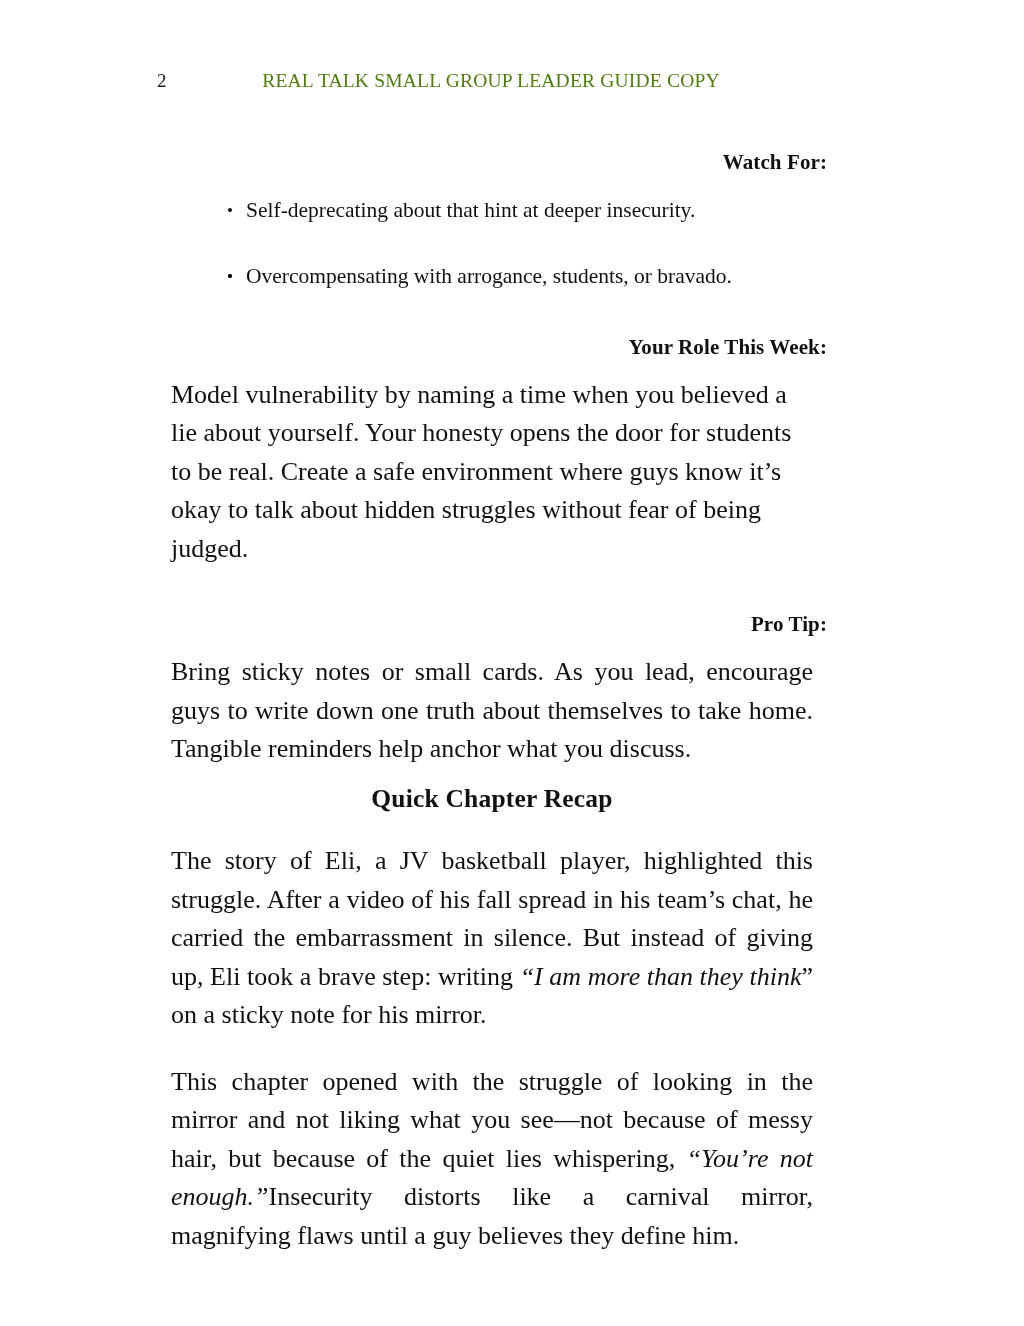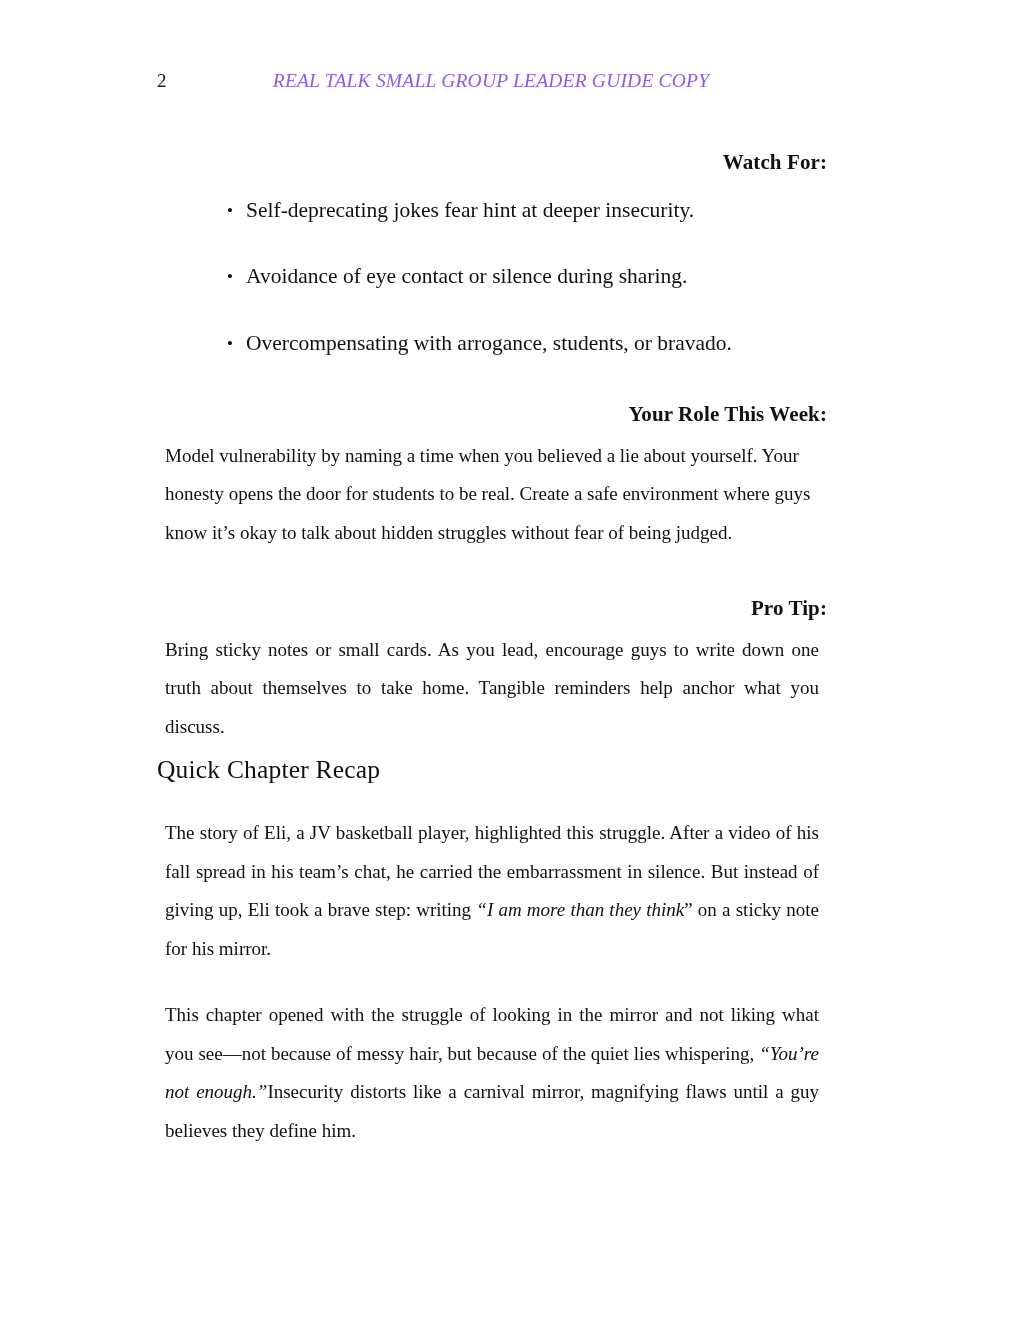--- a/index.html
+++ b/index.html
@@ -44,46 +44,45 @@
   }
   .head-title {
     position: absolute;
     left: 0;
     top: 0;
     width: 668px;
     text-align: center;
     font-size: 19.5px;
     line-height: 30px;
     letter-spacing: 0.2px;
-    color: #8b5cf6;
+    color: #4d7c0f;
     white-space: nowrap;
-    font-style: italic;
   }
 
   
   .column {
     position: absolute;
     left: 157px;
     top: 148px;
     width: 670px;
   }
 
   .label {
     font-size: 21px;
     font-weight: bold;
     line-height: 1.36;
     margin: 0 0 2px 0;
     letter-spacing: 0.1px;
     text-align: right;
   }
 
   .para {
-    font-size: 19px;
+    font-size: 26px;
     line-height: 38.5px;
-    margin: 8px;
+    margin: 14px;
     text-align: left;
     hyphens: none;
   }
   .para.justified {
     text-align: justify;
     text-justify: inter-word;
   }
 
   .gap-label { margin-top: 42px; }
   .gap-para  { margin-top: 28px; }
@@ -104,24 +103,25 @@
   ul.bullets li .dot {
     position: absolute;
     left: 70px;
     top: 0;
     font-size: 17px;
     line-height: 28px;
   }
 
   h2.section {
     font-size: 25.5px;
-    font-weight: normal;
+    font-weight: bold;
     margin: 0;
     line-height: 1.25;
     letter-spacing: 0.2px;
+    text-align: center;
   }
   .gap-section { margin-top: 54px; }
 
   .italic { font-style: italic; }
 </style>
 </head>
 <body>
 
 <div class="page">
 
@@ -130,25 +130,24 @@
     <span class="head-title">REAL TALK SMALL GROUP LEADER GUIDE COPY</span>
   </div>
 
   <div class="column">
 
     <p class="label">Watch For:</p>
 
     <ul class="bullets">
       <li>
         <span class="dot">•</span>
-        <span>Self-deprecating jokes fear hint at deeper insecurity.</span>
+        <span>Self-deprecating about that hint at deeper insecurity.</span>
       </li>
       <li>
         <span class="dot">•</span>
-        <span>Avoidance of eye contact or silence during sharing.</span>
       </li>
       <li>
         <span class="dot">•</span>
         <span>Overcompensating with arrogance, students, or bravado.</span>
       </li>
     </ul>
 
     <p class="label gap-label">Your Role This Week:</p>
     <p class="para">Model vulnerability by naming a time when you believed a lie about yourself. Your honesty opens the door for students to be real. Create a safe environment where guys know it’s okay to talk about hidden struggles without fear of being judged.</p>
 

